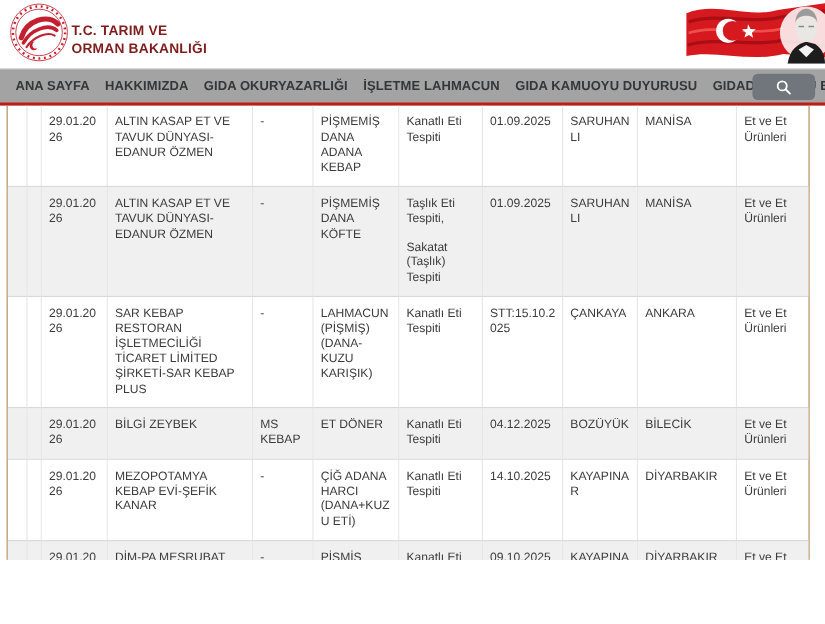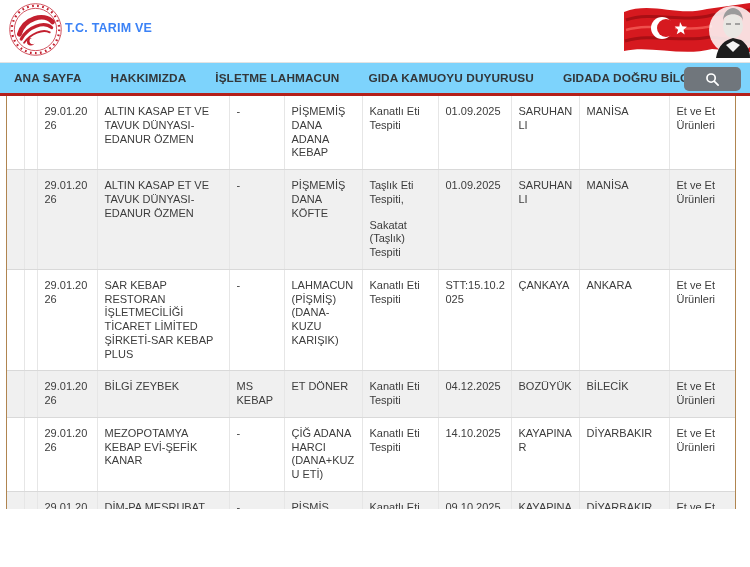--- a/index.html
+++ b/index.html
@@ -3,29 +3,29 @@
 <meta charset="utf-8">
 <style>
   * { margin:0; padding:0; box-sizing:border-box; }
   html,body { width:750px; height:567px; overflow:hidden; background:#fff;
               font-family:"Liberation Sans", sans-serif; }
   .page { position:relative; width:750px; height:567px; background:#fff; }
 
   
   .header { position:absolute; left:0; top:0; width:750px; height:62px; background:#fff; }
   .logo { position:absolute; left:8px; top:2px; width:55px; height:55px; }
-  .brand-text { position:absolute; left:65px; top:20px; color:#3b82f6; font-weight:bold;
+  .brand-text { position:absolute; left:65px; top:20px; color:#7f1d1d; font-weight:bold;
                 font-size:12.5px; line-height:16px; letter-spacing:.2px; }
   .flag-art { position:absolute; right:0; top:0; width:128px; height:58px; }
 
   
-  .nav { position:absolute; left:0; top:62px; width:750px; height:31px; background:#7dd3fc;
+  .nav { position:absolute; left:0; top:62px; width:750px; height:31px; background:#a3a3a3;
          border-top:1px solid #e3e3e3; display:flex; align-items:center; }
   .nav a { color:#33373a; font-weight:bold; font-size:11.8px; text-decoration:none;
-           margin-left:29px; white-space:nowrap; letter-spacing:.1px; }
+           margin-left:14px; white-space:nowrap; letter-spacing:.1px; }
   .nav a:first-child { margin-left:14px; }
   .search-btn { position:absolute; right:9px; top:4px; width:57px; height:24px;
                 background:#70767c; border:none; border-radius:5px; cursor:pointer;
                 display:flex; align-items:center; justify-content:center; }
   .red-bar { position:absolute; left:0; top:93px; width:750px; height:3px; background:#b5201a; }
 
   
   .table-wrap { position:absolute; left:6px; top:96px; width:730px; height:413px;
                 border-left:1px solid #b08550; border-right:1px solid #b08550; overflow:hidden; }
   table.results { border-collapse:collapse; table-layout:fixed; width:728px;
@@ -52,20 +52,21 @@
       <circle cx="29" cy="29" r="25" fill="none" stroke="#c3202f" stroke-width="2.4" stroke-dasharray="1.8 3.6"></circle>
       <circle cx="29" cy="29" r="22.3" fill="none" stroke="#c3202f" stroke-width="0.8"></circle>
       <path d="M12,34 C17,17 38,11 47,21" fill="none" stroke="#c3202f" stroke-width="5" stroke-linecap="round"></path>
       <path d="M14,39 C21,26 38,20 46,27" fill="none" stroke="#c3202f" stroke-width="3.4" stroke-linecap="round"></path>
       <path d="M17,43 C24,33 37,28 44,32" fill="none" stroke="#c3202f" stroke-width="2" stroke-linecap="round"></path>
       <circle cx="24" cy="42" r="4" fill="#c3202f"></circle>
       <circle cx="26" cy="41.2" r="3.3" fill="#ffffff"></circle>
     </svg>
     <div class="brand-text">
       <div>T.C. TARIM VE</div>
+      <div>ORMAN BAKANLIĞI</div>
     </div>
     <svg class="flag-art" viewBox="0 0 128 58">
       <path d="M2,12 C30,1 55,17 85,9 L128,3 L128,52 L90,49 C60,57 28,45 2,51 Z" fill="#d6191f"></path>
       <path d="M4,20 C30,11 62,23 90,15 L128,10" fill="none" stroke="#a80f14" stroke-width="3"></path>
       <path d="M3,41 C30,33 60,43 88,37 L128,42" fill="none" stroke="#a80f14" stroke-width="3"></path>
       <path d="M4,30 C30,22 62,33 90,26" fill="none" stroke="#ef4f4c" stroke-width="2.4"></path>
       <circle cx="40" cy="28" r="11" fill="#ffffff"></circle>
       <circle cx="44" cy="28" r="9" fill="#d6191f"></circle>
       <polygon points="58,22 60.3,26.3 65,26.7 61.5,29.8 62.7,34.4 58.8,31.8 54.7,34.2 56.1,29.7 52.7,26.6 57.4,26.4" fill="#ffffff"></polygon>
       <circle cx="111" cy="30" r="24" fill="#ffffff" opacity="0.85"></circle>
@@ -73,20 +74,21 @@
       <path d="M104,45 L111,52 L118,45 L111,41 Z" fill="#f3f3f3"></path>
       <ellipse cx="111" cy="26" rx="10" ry="12" fill="#e9e7e3"></ellipse>
       <path d="M101,21 C102,12 120,12 121,21 C121,13 116,8 111,8 C106,8 101,13 101,21 Z" fill="#9b9b9b"></path>
       <path d="M104,24 L109,24 M113,24 L118,24" stroke="#8a8a8a" stroke-width="1.4"></path>
     </svg>
   </div>
 
   <div class="nav">
     <a href="#">ANA SAYFA</a>
     <a href="#">HAKKIMIZDA</a>
+    <a href="#">GIDA OKURYAZARLIĞI</a>
     <a href="#">İŞLETME LAHMACUN</a>
     <a href="#">GIDA KAMUOYU DUYURUSU</a>
     <a href="#">GIDADA DOĞRU BİLGİ</a>
 
     <button class="search-btn">
       <svg width="15" height="15" viewBox="0 0 16 16">
         <circle cx="6.5" cy="6.5" r="4.4" fill="none" stroke="#ffffff" stroke-width="1.8"></circle>
         <line x1="10" y1="10" x2="14" y2="14" stroke="#ffffff" stroke-width="1.8" stroke-linecap="round"></line>
       </svg>
     </button>

